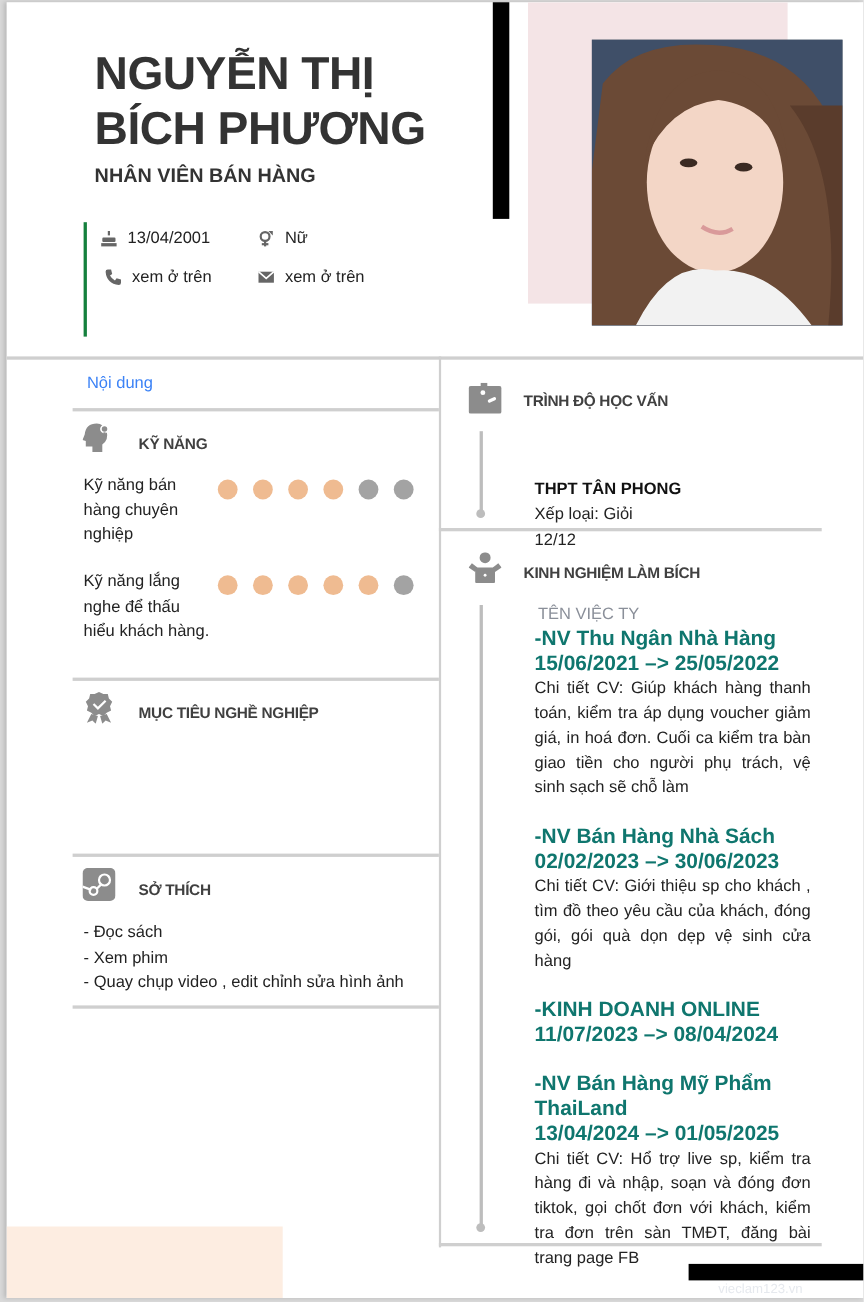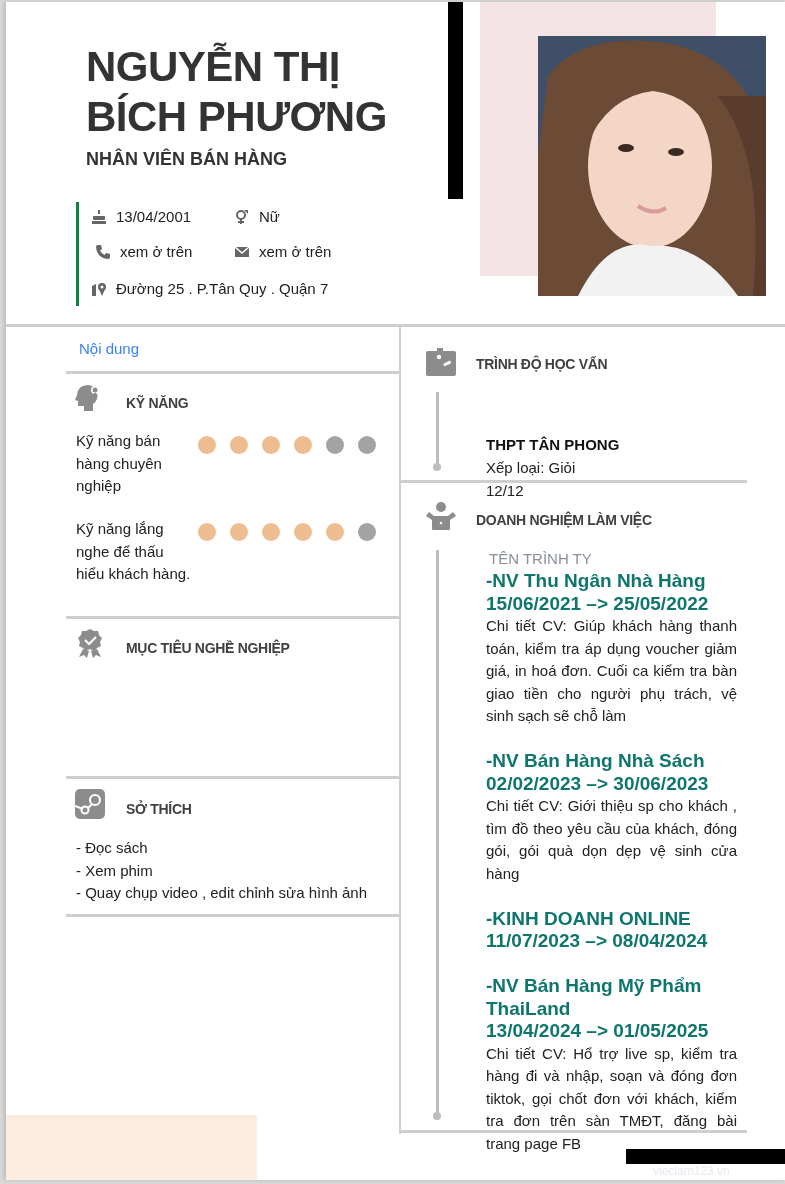--- a/index.html
+++ b/index.html
@@ -103,29 +103,20 @@
         </svg>
       <span>xem ở trên</span>
     </div>
     <div class="c-row" style="left:155px; top:41px;">
       <svg viewBox="0 0 16 16">
           <rect x="1" y="3" width="14" height="10"></rect>
           <path d="M1 3 L8 9 L15 3" stroke="#fff" stroke-width="1.5" fill="none"></path>
         </svg>
       <span>xem ở trên</span>
     </div>
-    <div class="c-row" style="left:12px; top:78px;">
-      <svg viewBox="0 0 16 16">
-          <path d="M1 5 L5 3 L5 15 L1 15 Z"></path>
-          <circle cx="11" cy="6" r="4"></circle>
-          <circle cx="11" cy="6" r="1.5" fill="#fff"></circle>
-          <path d="M8 8 L11 15 L14 8 Z"></path>
-        </svg>
-      <span>Đường 25 . P.Tân Quy . Quận 7</span>
-    </div>
   </div>
 
   <div class="h-line" style="left:0; top:322px; width:779px;"></div>
   <div class="v-line" style="left:393px; top:322px; height:810px;"></div>
 
   <div class="abs noi-dung">Nội dung</div>
   <div class="h-line" style="left:60px; top:369px; width:333px;"></div>
 
   <div class="sec-icon" style="left:69px; top:380px;">
     <svg viewBox="0 0 30 30">
@@ -210,26 +201,26 @@
 
   <div class="sec-icon" style="left:420px; top:500px;">
     <svg viewBox="0 0 30 30">
         <circle cx="15" cy="5" r="5"></circle>
         <path d="M3 10 L0 14 L6 18 L8 14 Z"></path>
         <path d="M27 10 L30 14 L24 18 L22 14 Z"></path>
         <rect x="6" y="14" width="18" height="14" rx="1"></rect>
         <circle cx="15" cy="21" r="1.3" fill="#fff"></circle>
       </svg>
   </div>
-  <div class="sec-title" style="left:470px; top:510px;">DOANH NGHIỆM LÀM VIỆC</div>
+  <div class="sec-title" style="left:470px; top:510px;">KINH NGHIỆM LÀM BÍCH</div>
   <div class="timeline" style="left:430px; top:548px; height:565px;"></div>
   <div class="tl-dot" style="left:427px; top:1110px;"></div>
 
   <div class="abs" style="left:480px; top:546px; width:251px;">
-    <div class="company">TÊN TRÌNH TY</div>
+    <div class="company">TÊN VIỆC TY</div>
 
     <div class="job">
       <div class="job-title">-NV Thu Ngân Nhà Hàng</div>
       <div class="job-date">15/06/2021 –&gt; 25/05/2022</div>
       <div class="job-desc">Chi tiết CV: Giúp khách hàng thanh toán, kiểm tra áp dụng voucher giảm giá, in hoá đơn. Cuối ca kiểm tra bàn giao tiền cho người phụ trách, vệ sinh sạch sẽ chỗ làm</div>
     </div>
     <div class="job-gap"></div>
 
     <div class="job">
       <div class="job-title">-NV Bán Hàng Nhà Sách</div>

